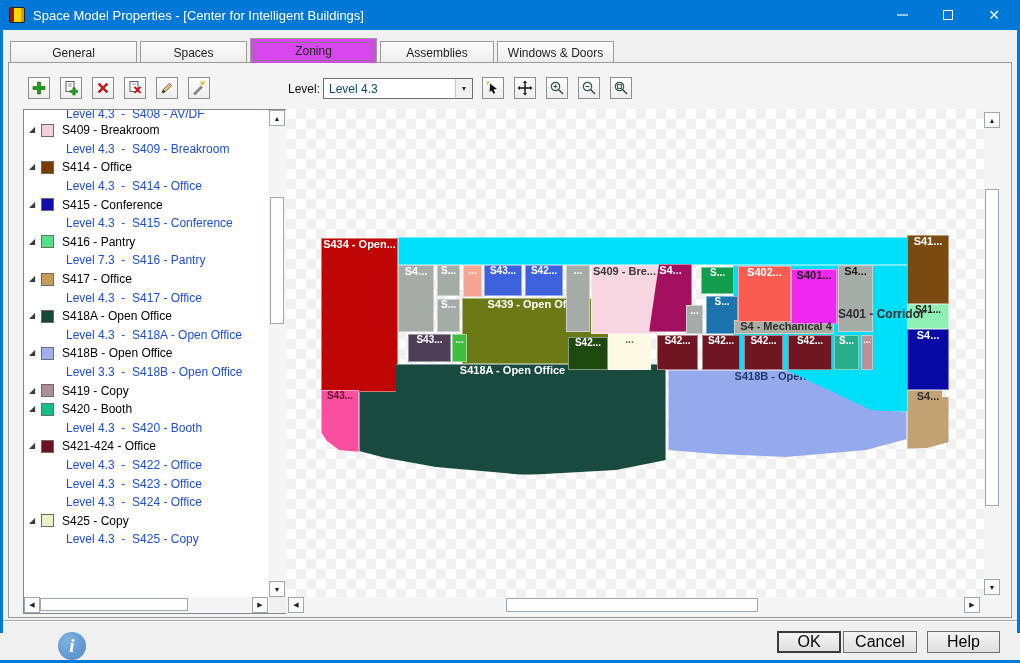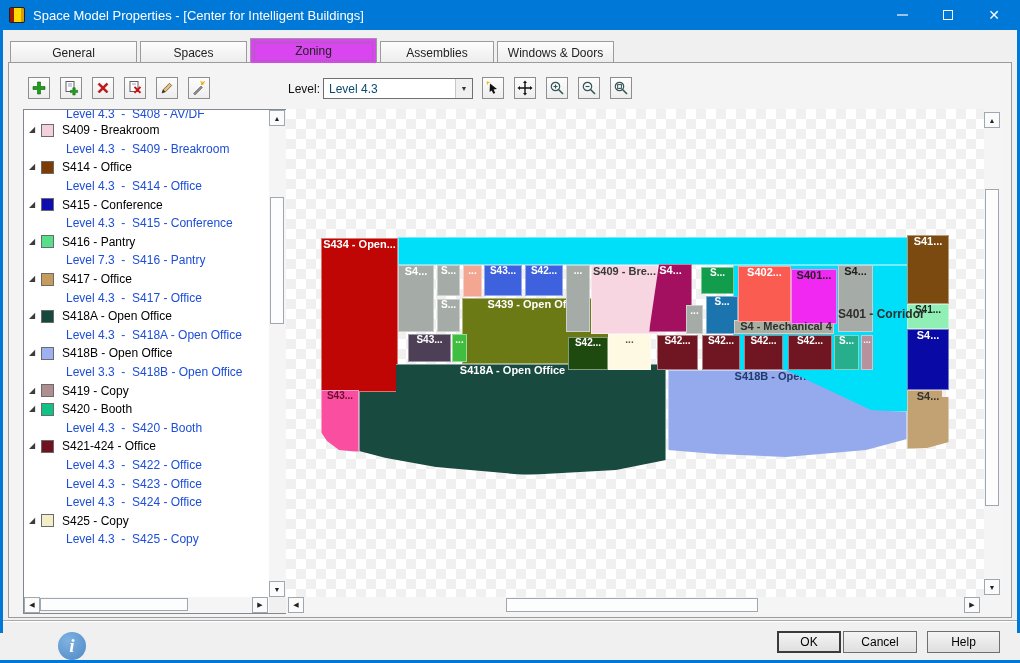--- a/index.html
+++ b/index.html
@@ -76,21 +76,21 @@
   .corridor-label { left:552px; top:198px; width:126px; font-weight:600; font-size:12px; color:#2E2E2E; }
 
   .plan-vsb { left:975px; top:49px; width:17px; height:483px; }
   .plan-hsb { left:279px; top:534px; width:692px; height:17px; }
 
   
   .footer-sep { position:absolute; left:0; top:620px; width:1020px; height:2px; background:linear-gradient(#A8A8A8 50%,#FFFFFF 50%); }
   .info-badge { position:absolute; left:58px; top:632px; width:28px; height:28px; border-radius:50%;
     background:radial-gradient(circle at 35% 30%, #7FB2E2, #4E88C4); color:#fff; display:flex; align-items:center; justify-content:center;
     font-family:"Liberation Serif", serif; font-style:italic; font-weight:bold; font-size:19px; }
-  .dlg-btn { position:absolute; top:631px; height:22px; background:linear-gradient(#F4F4F4,#DFDFDF); border:1px solid #6F6F6F; font-size:12px; color:#000; }
+  .dlg-btn { position:absolute; top:631px; height:22px; background:linear-gradient(#F4F4F4,#DFDFDF); border:1px solid #6F6F6F; font-size:16px; color:#000; }
   .dlg-btn.default { border:2px solid #3B3B3B; }
   .btn-ok { left:777px; width:64px; }
   .btn-cancel { left:843px; width:74px; }
   .btn-help { left:927px; width:73px; }
 
   svg { display:block; }
 </style>
 </head>
 <body>
 

